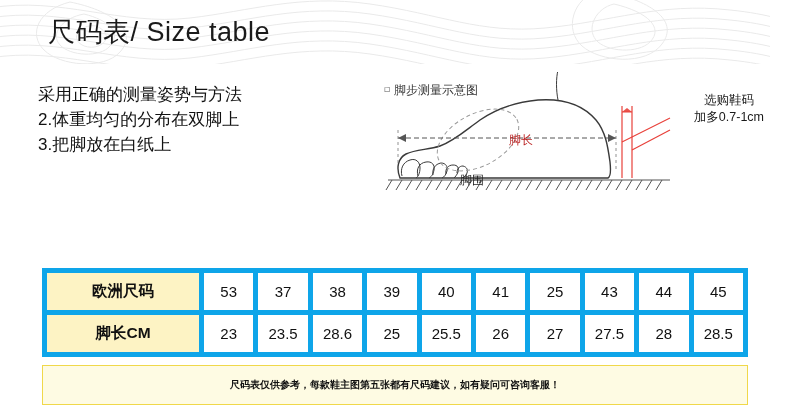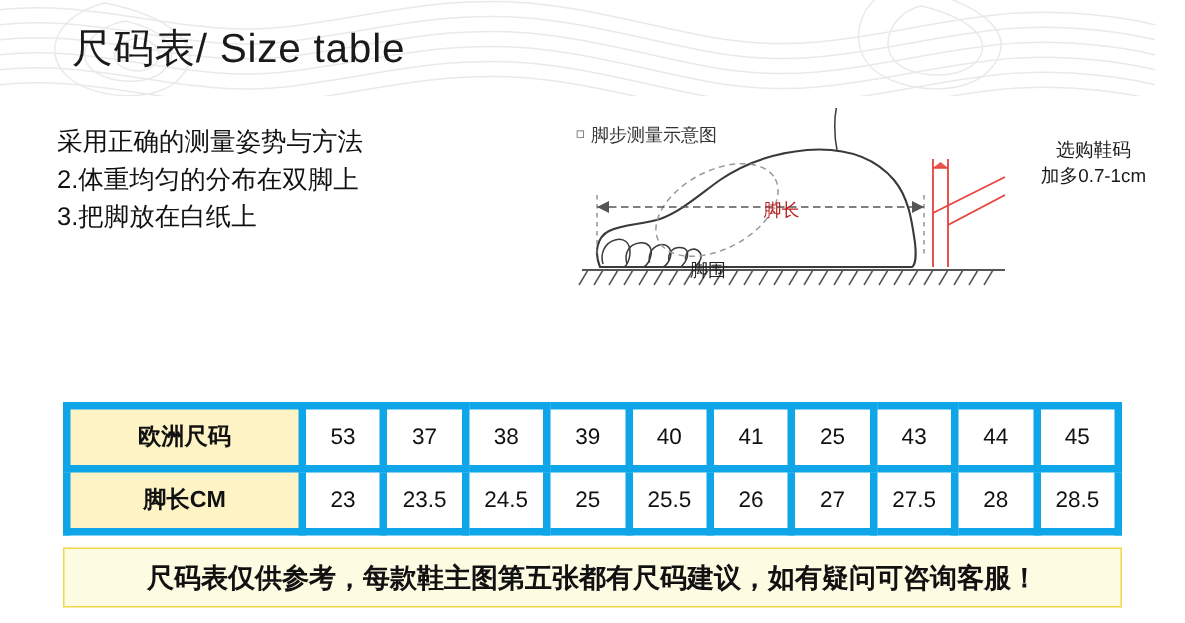--- a/index.html
+++ b/index.html
@@ -123,21 +123,21 @@
     position: absolute;
     left: 42px;
     top: 365px;
     width: 704px;
     height: 38px;
     border: 1px solid #f0d84a;
     background: #fefbe3;
     display: flex;
     align-items: center;
     justify-content: center;
-    font-size: 18px;
+    font-size: 10px;
     color: #111111;
     font-weight: bold;
   }
 </style>
 </head>
 <body>
 
 <div class="page">
 
   <div class="topo">
@@ -258,21 +258,21 @@
         <td>41</td>
         <td>25</td>
         <td>43</td>
         <td>44</td>
         <td>45</td>
       </tr>
       <tr>
         <td class="rowhead">脚长CM</td>
         <td>23</td>
         <td>23.5</td>
-        <td>24.5</td>
+        <td>28.6</td>
         <td>25</td>
         <td>25.5</td>
         <td>26</td>
         <td>27</td>
         <td>27.5</td>
         <td>28</td>
         <td>28.5</td>
       </tr>
     </tbody>
   </table>

